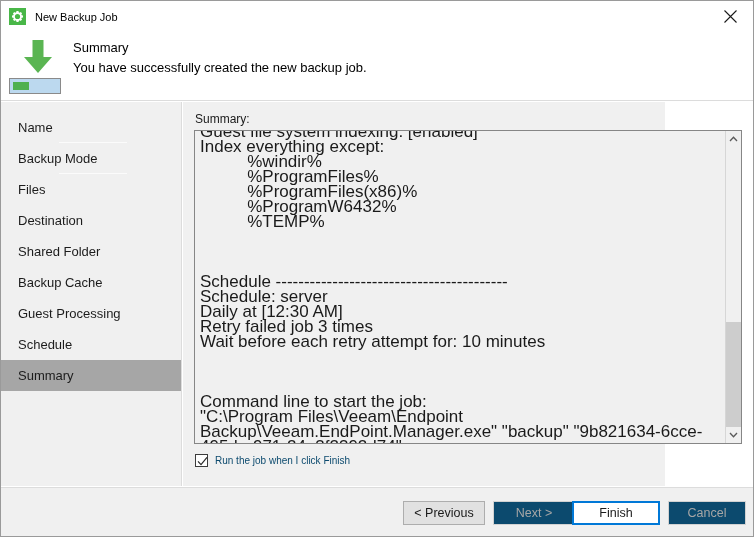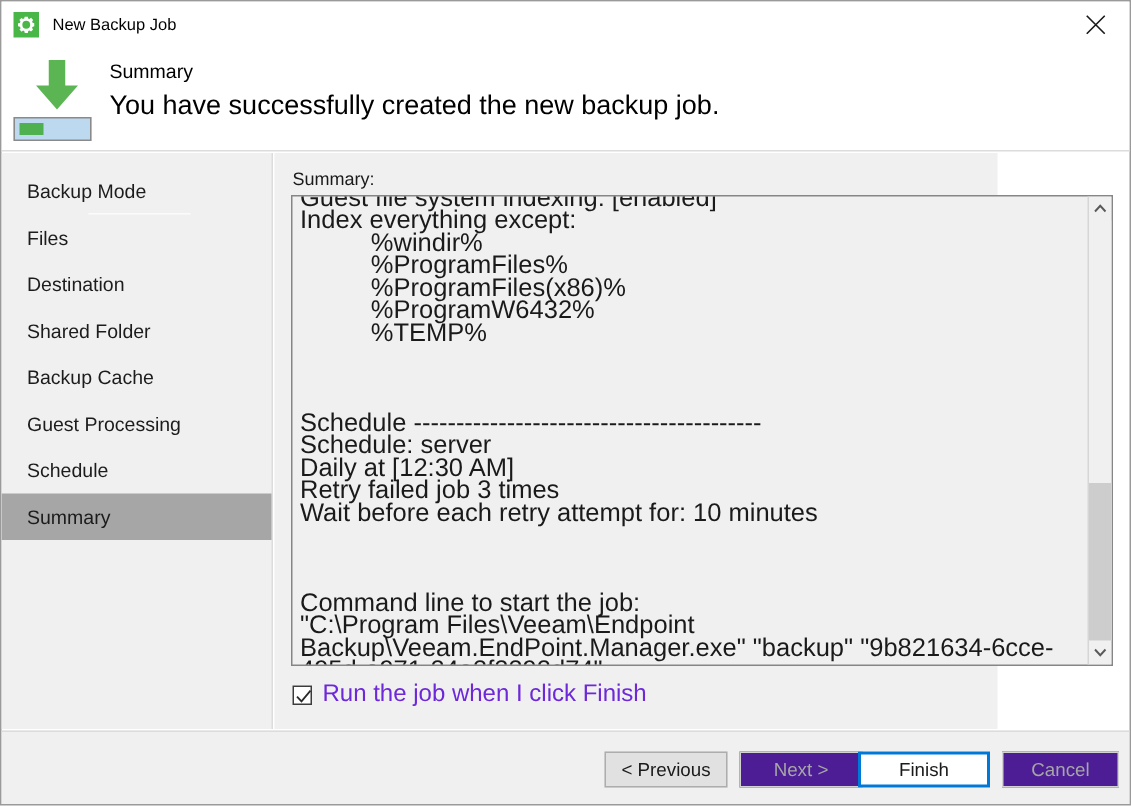--- a/index.html
+++ b/index.html
@@ -106,21 +106,21 @@
     position: absolute;
     left: 72px;
     top: 8px;
     font-size: 13px;
     color: #000000;
   }
   .header-sub {
     position: absolute;
     left: 72px;
     top: 28px;
-    font-size: 18px;
+    font-size: 13px;
     color: #000000;
   }
 
   
   .sidebar {
     position: absolute;
     left: 0; top: 101px;
     width: 181px;
     height: 384px;
     background: #f0f0f0;
@@ -257,22 +257,22 @@
     position: relative;
     flex: none;
   }
   .checkbox svg {
     position: absolute;
     left: 1px;
     top: 1px;
   }
   .check-label {
     margin-left: 7px;
-    font-size: 16px;
-    color: #6d28d9;
+    font-size: 10px;
+    color: #0c4a6e;
     white-space: nowrap;
   }
 
   
   .footer {
     position: absolute;
     left: 0;
     top: 486px;
     width: 752px;
     height: 49px;
@@ -291,21 +291,21 @@
     border: 1px solid #adadad;
     color: #1a1a1a;
     padding: 0;
     cursor: default;
     line-height: 22px;
     text-align: center;
   }
   .btn.disabled {
     color: #a6a6a6;
     border-color: #d2d2d2;
-    background: #4c1d95;
+    background: #0c4a6e;
   }
   .btn.default {
     border: 2px solid #0078d7;
     background: #ffffff;
     line-height: 20px;
   }
   #btn-previous { left: 402px; width: 82px; }
   #btn-next     { left: 492px; width: 82px; }
   #btn-finish   { left: 571px; width: 88px; }
   #btn-cancel   { left: 667px; width: 78px; }
@@ -337,20 +337,21 @@
       </svg>
     </div>
     <div class="header-progress">
       <div class="fill"></div>
     </div>
     <div class="header-title">Summary</div>
     <div class="header-sub">You have successfully created the new backup job.</div>
   </div>
 
   <div class="sidebar" id="sidebar">
+      <div class="side-item sep"><span>Name</span></div>
       <div class="side-item sep"><span>Backup Mode</span></div>
       <div class="side-item"><span>Files</span></div>
       <div class="side-item"><span>Destination</span></div>
       <div class="side-item"><span>Shared Folder</span></div>
       <div class="side-item"><span>Backup Cache</span></div>
       <div class="side-item"><span>Guest Processing</span></div>
       <div class="side-item"><span>Schedule</span></div>
       <div class="side-item active"><span>Summary</span></div>
     </div>
 

